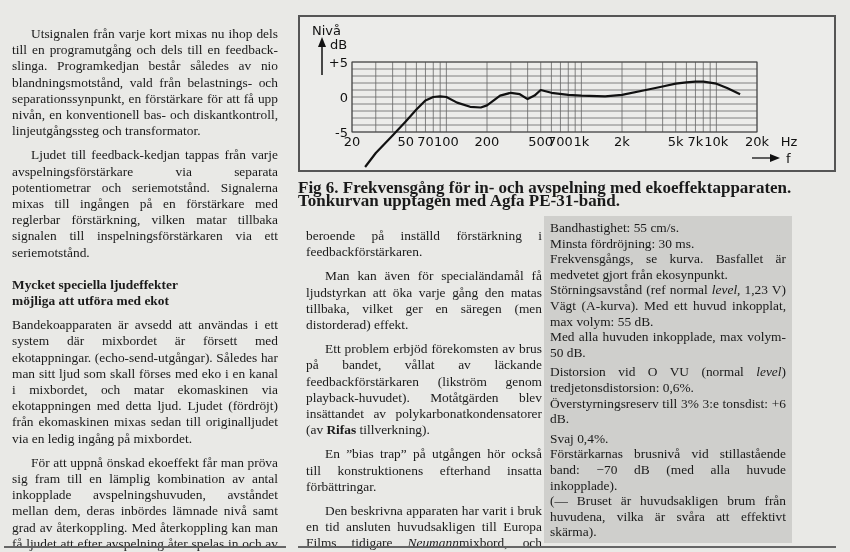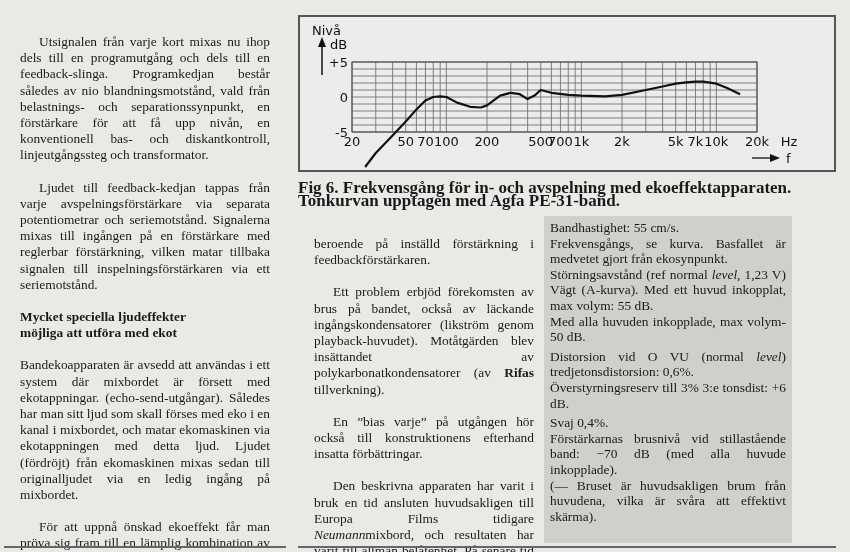--- a/index.html
+++ b/index.html
@@ -4,21 +4,21 @@
 <style>
   html, body { margin:0; padding:0; }
   body {
     width:850px; height:552px; overflow:hidden;
     background:#e9e9e6;
     font-family:"Liberation Serif", serif;
     color:#1a1a1a;
     position:relative;
   }
   .col { position:absolute; font-size:13.4px; line-height:16.2px; text-align:justify; }
-  .col p { margin:16px; text-indent:0; }
+  .col p { margin:8px; text-indent:0; }
   .col p.ind { text-indent:19px; }
   #col1 { left:4px; top:18px; width:282px; }
   #col2 { left:298px; top:220px; width:252px; }
   .head { font-weight:bold; margin-top:16px !important; }
   .chart-box {
     position:absolute; left:298px; top:15px; width:538px; height:157px;
     border:2px solid #555; box-sizing:border-box; background:#ececea;
   }
   #chart { position:absolute; left:0; top:0; }
   .caption {
@@ -117,27 +117,29 @@
       <polygon points="470,137 480,141 470,145" fill="#111"></polygon>
       <text x="486" y="146" class="chart-text">f</text>
       <path d="M65.1,150.0 L75.8,136.0 L92.6,118.5 L105.7,104.5 L116.4,92.6 L125.4,83.5 L133.3,80.0 L140.2,79.3 L146.4,80.0 L157.1,85.6 L170.1,89.8 L180.8,90.5 L187.0,88.4 L200.1,78.6 L210.8,75.8 L219.8,77.2 L227.6,82.1 L234.5,78.6 L240.7,73.0 L251.4,75.8 L268.3,77.9 L281.4,78.6 L305.1,79.3 L322.0,77.9 L345.8,73.0 L362.6,69.5 L375.7,66.7 L386.4,65.3 L395.4,64.6 L403.3,64.6 L416.4,66.7 L427.1,70.9 L440.1,77.2" fill="none" stroke="#111" stroke-width="2.2" stroke-linejoin="round"></path>
     </svg>
 </div>
 
 <div class="caption">Fig 6. Frekvensgång för in- och avspelning med ekoeffektapparaten. Tonkurvan upptagen med Agfa PE-31-band.</div>
 
 <div id="col2" class="col">
   <p>beroende på inställd förstärkning i feedbackförstärkaren.</p>
-  <p class="ind"><span>Ett problem erbjöd förekomsten av brus på bandet, också av läckande ingångskondensatorer (likström genom playback-huvudet). Motåtgärden blev insättandet av polykarbonatkondensatorer (av </span><b>Rifas</b><span> tillverkning).</span></p>
-  <p class="ind">En ”bias varje” på utgången hör också till konstruktionens efterhand insatta förbättringar.</p>
+  <p class="ind">Man kan även för specialändamål få ljudstyrkan att öka varje gång den matas tillbaka, vilket ger en säregen (men distorderad) effekt.</p>
+  <p class="ind"><span>Ett problem erbjöd förekomsten av brus på bandet, vållat av läckande feedbackförstärkaren (likström genom playback-huvudet). Motåtgärden blev insättandet av polykarbonatkondensatorer (av </span><b>Rifas</b><span> tillverkning).</span></p>
+  <p class="ind">En ”bias trap” på utgången hör också till konstruktionens efterhand insatta förbättringar.</p>
   <p class="ind" style="margin-top:3px"><span>Den beskrivna apparaten har varit i bruk en tid ansluten huvudsakligen till Europa Films tidigare </span><i>Neumann</i><span>mixbord, och resultaten har varit till allmän belåtenhet. På senare tid har även grammofonavdelningen använt apparaten, speciellt vid pop-inspelningar. Se </span><i>tab</i><span> för sammanfattande data!</span><span class="endmark"></span></p>
 </div>
 
 <div class="databox">
   <p>Bandhastighet: 55 cm/s.</p>
+  <p>Minsta fördröjning: 30 ms.</p>
   <p>Frekvensgångs, se kurva. Basfallet är medvetet gjort från ekosynpunkt.</p>
   <p><span>Störningsavstånd (ref normal </span><i>level</i><span>, 1,23 V) Vägt (A-kurva). Med ett huvud inkopplat, max volym: 55 dB.</span></p>
   <p>Med alla huvuden inkopplade, max volym- 50 dB.</p>
   <p class="sp"><span>Distorsion vid O VU (normal </span><i>level</i><span>) tredjetonsdistorsion: 0,6%.</span></p>
   <p>Överstyrningsreserv till 3% 3:e tonsdist: +6 dB.</p>
   <p class="sp">Svaj 0,4%.</p>
   <p>Förstärkarnas brusnivå vid stillastående band: −70 dB (med alla huvude inkopplade).</p>
   <p>(— Bruset är huvudsakligen brum från huvudena, vilka är svåra att effektivt skärma).</p>
 </div>
 

